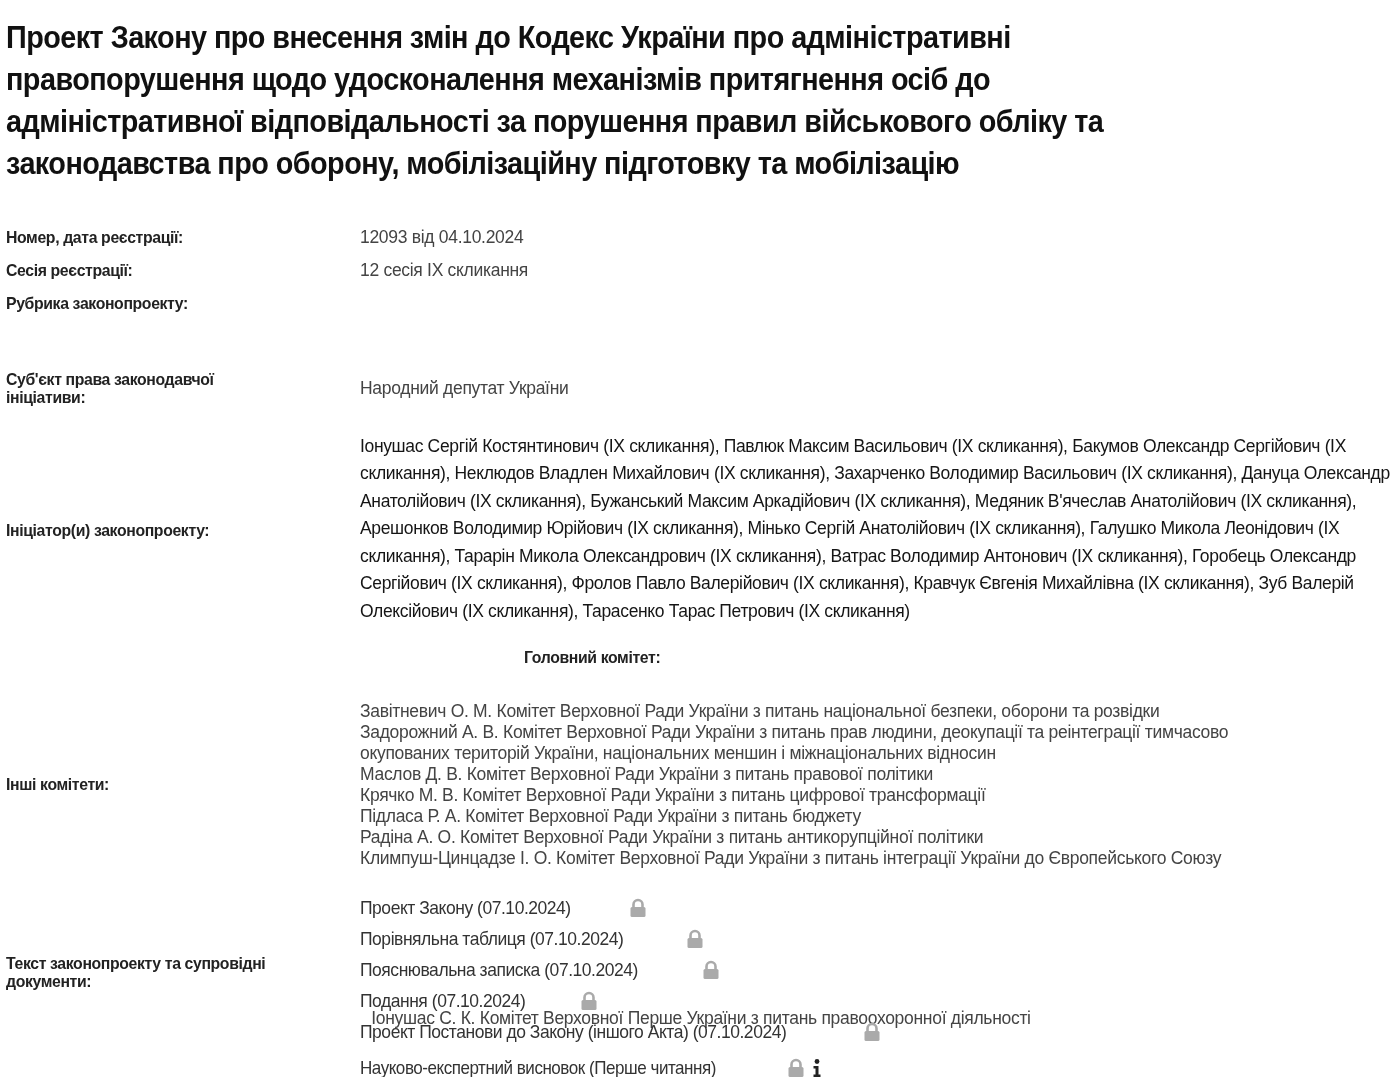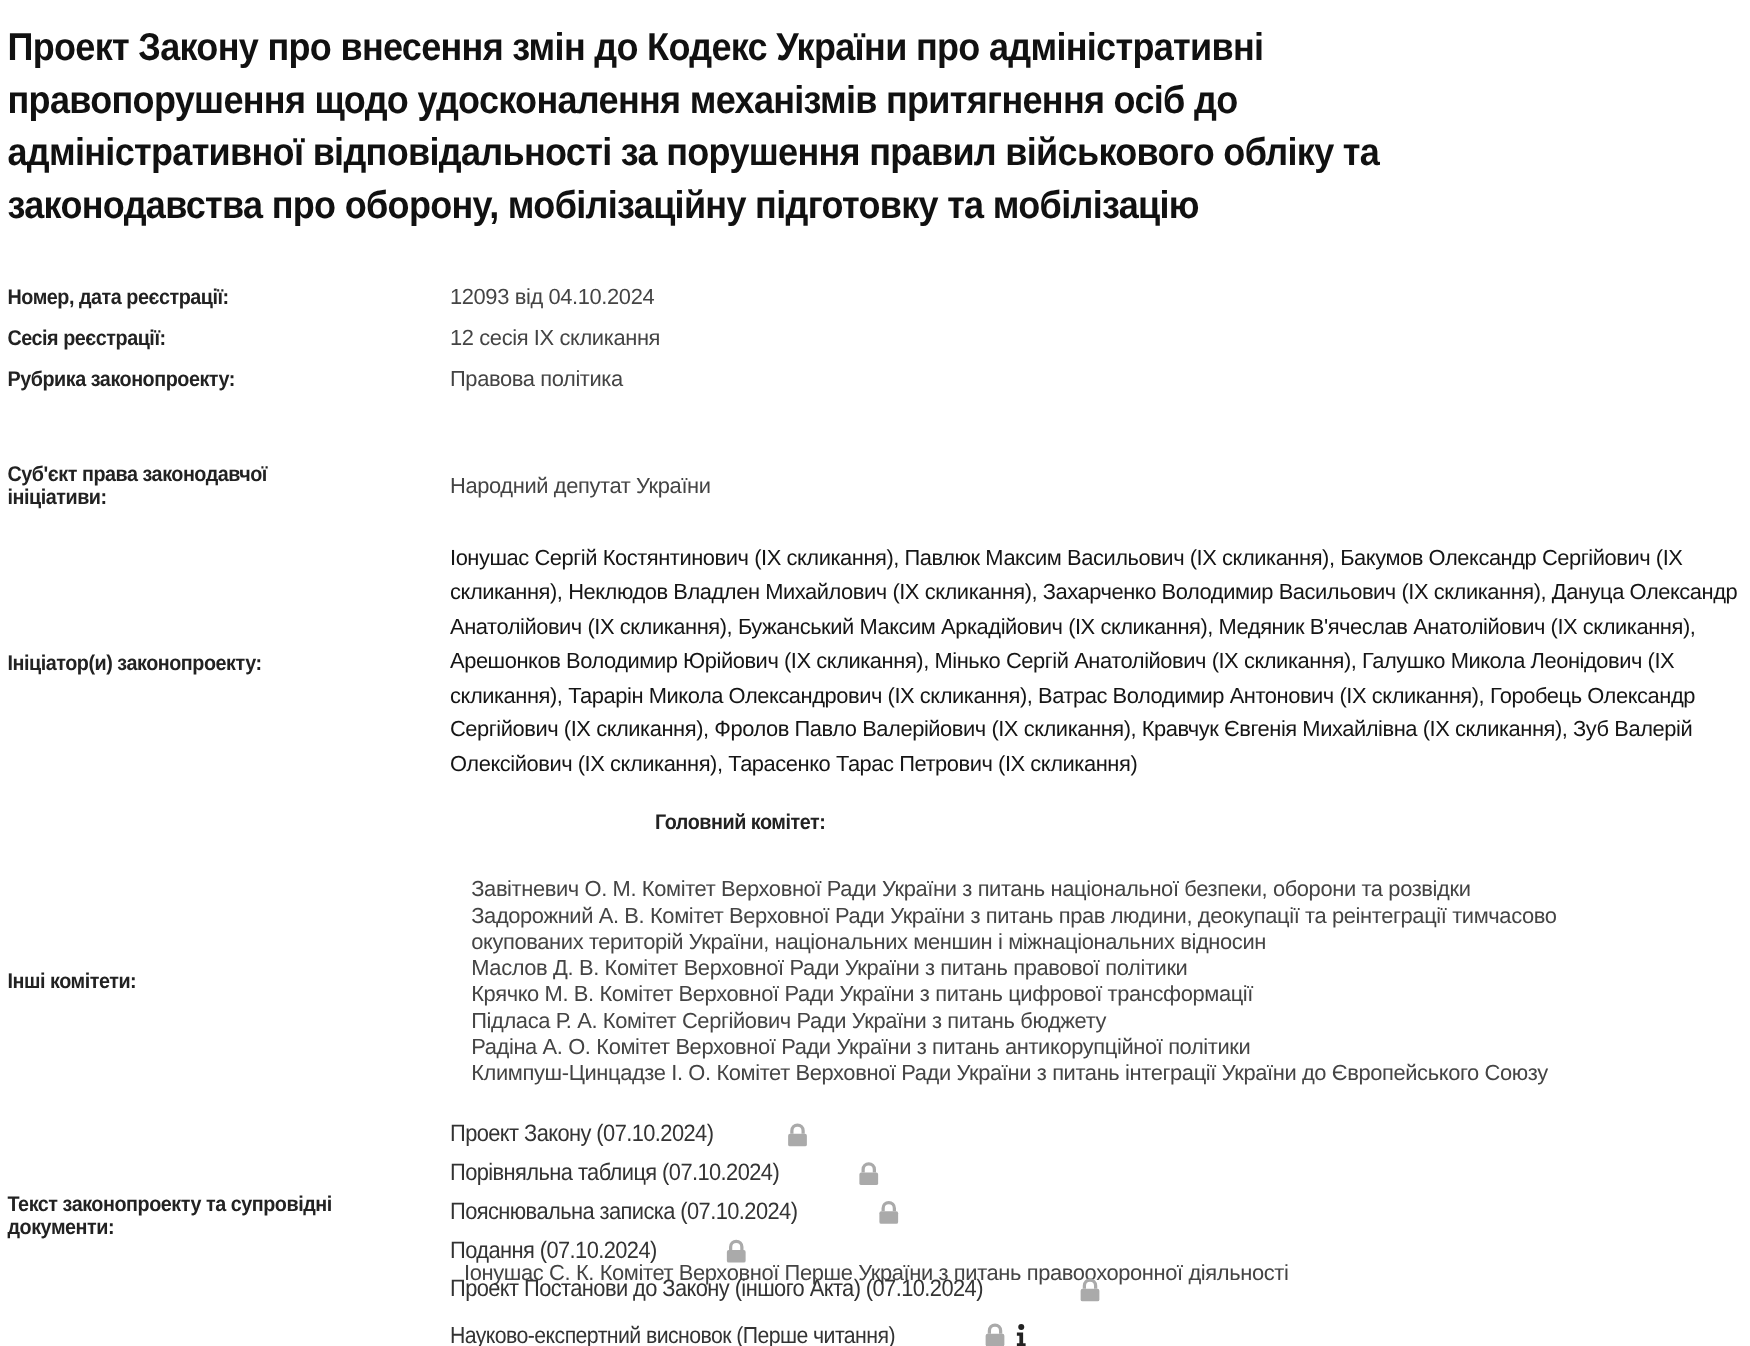--- a/index.html
+++ b/index.html
@@ -74,21 +74,21 @@
     }
     .row-initiators { height: 230px; }
     .row-main-committee { height: 33px; flex-direction: column; }
     .committee-list {
       font-size: 17.5px;
       line-height: 21px;
       color: #444;
       letter-spacing: -0.3px;
       padding-top: 6px;
     }
-    .committee-line { display: block; white-space: nowrap; margin-left: 17px; }
+    .committee-line { display: block; white-space: nowrap; }
     .row-committees { height: 212px; }
     .doc-list { padding-top: 0; }
     .doc-item {
       display: flex;
       align-items: center;
       height: 31px;
       font-size: 19px;
       color: #333;
       letter-spacing: -0.5px;
       white-space: nowrap;
@@ -137,21 +137,20 @@
       <div class="value">12093 від 04.10.2024</div>
     </div>
 
     <div class="row row-simple">
       <div class="label">Сесія реєстрації:</div>
       <div class="value">12 сесія IX скликання</div>
     </div>
 
     <div class="row row-simple">
       <div class="label">Рубрика законопроекту:</div>
-      <div class="value">Правова політика</div>
     </div>
 
     <div class="row row-subject">
       <div class="label">
         <span>Суб'єкт права законодавчої</span><br>
         <span>ініціативи:</span>
       </div>
       <div class="value">Народний депутат України</div>
     </div>
 
@@ -166,21 +165,21 @@
     </div>
 
     <div class="row row-committees">
       <div class="label">Інші комітети:</div>
       <div class="committee-list">
         <span class="committee-line">Завітневич О. М. Комітет Верховної Ради України з питань національної безпеки, оборони та розвідки</span>
         <span class="committee-line">Задорожний А. В. Комітет Верховної Ради України з питань прав людини, деокупації та реінтеграції тимчасово</span>
         <span class="committee-line">окупованих територій України, національних меншин і міжнаціональних відносин</span>
         <span class="committee-line">Маслов Д. В. Комітет Верховної Ради України з питань правової політики</span>
         <span class="committee-line">Крячко М. В. Комітет Верховної Ради України з питань цифрової трансформації</span>
-        <span class="committee-line">Підласа Р. А. Комітет Сергійович Ради України з питань бюджету</span>
+        <span class="committee-line">Підласа Р. А. Комітет Верховної Ради України з питань бюджету</span>
         <span class="committee-line">Радіна А. О. Комітет Верховної Ради України з питань антикорупційної політики</span>
         <span class="committee-line">Климпуш-Цинцадзе І. О. Комітет Верховної Ради України з питань інтеграції України до Європейського Союзу</span>
       </div>
     </div>
 
     <div class="row row-docs">
       <div class="label">
         <span>Текст законопроекту та супровідні</span><br>
         <span>документи:</span>
       </div>

